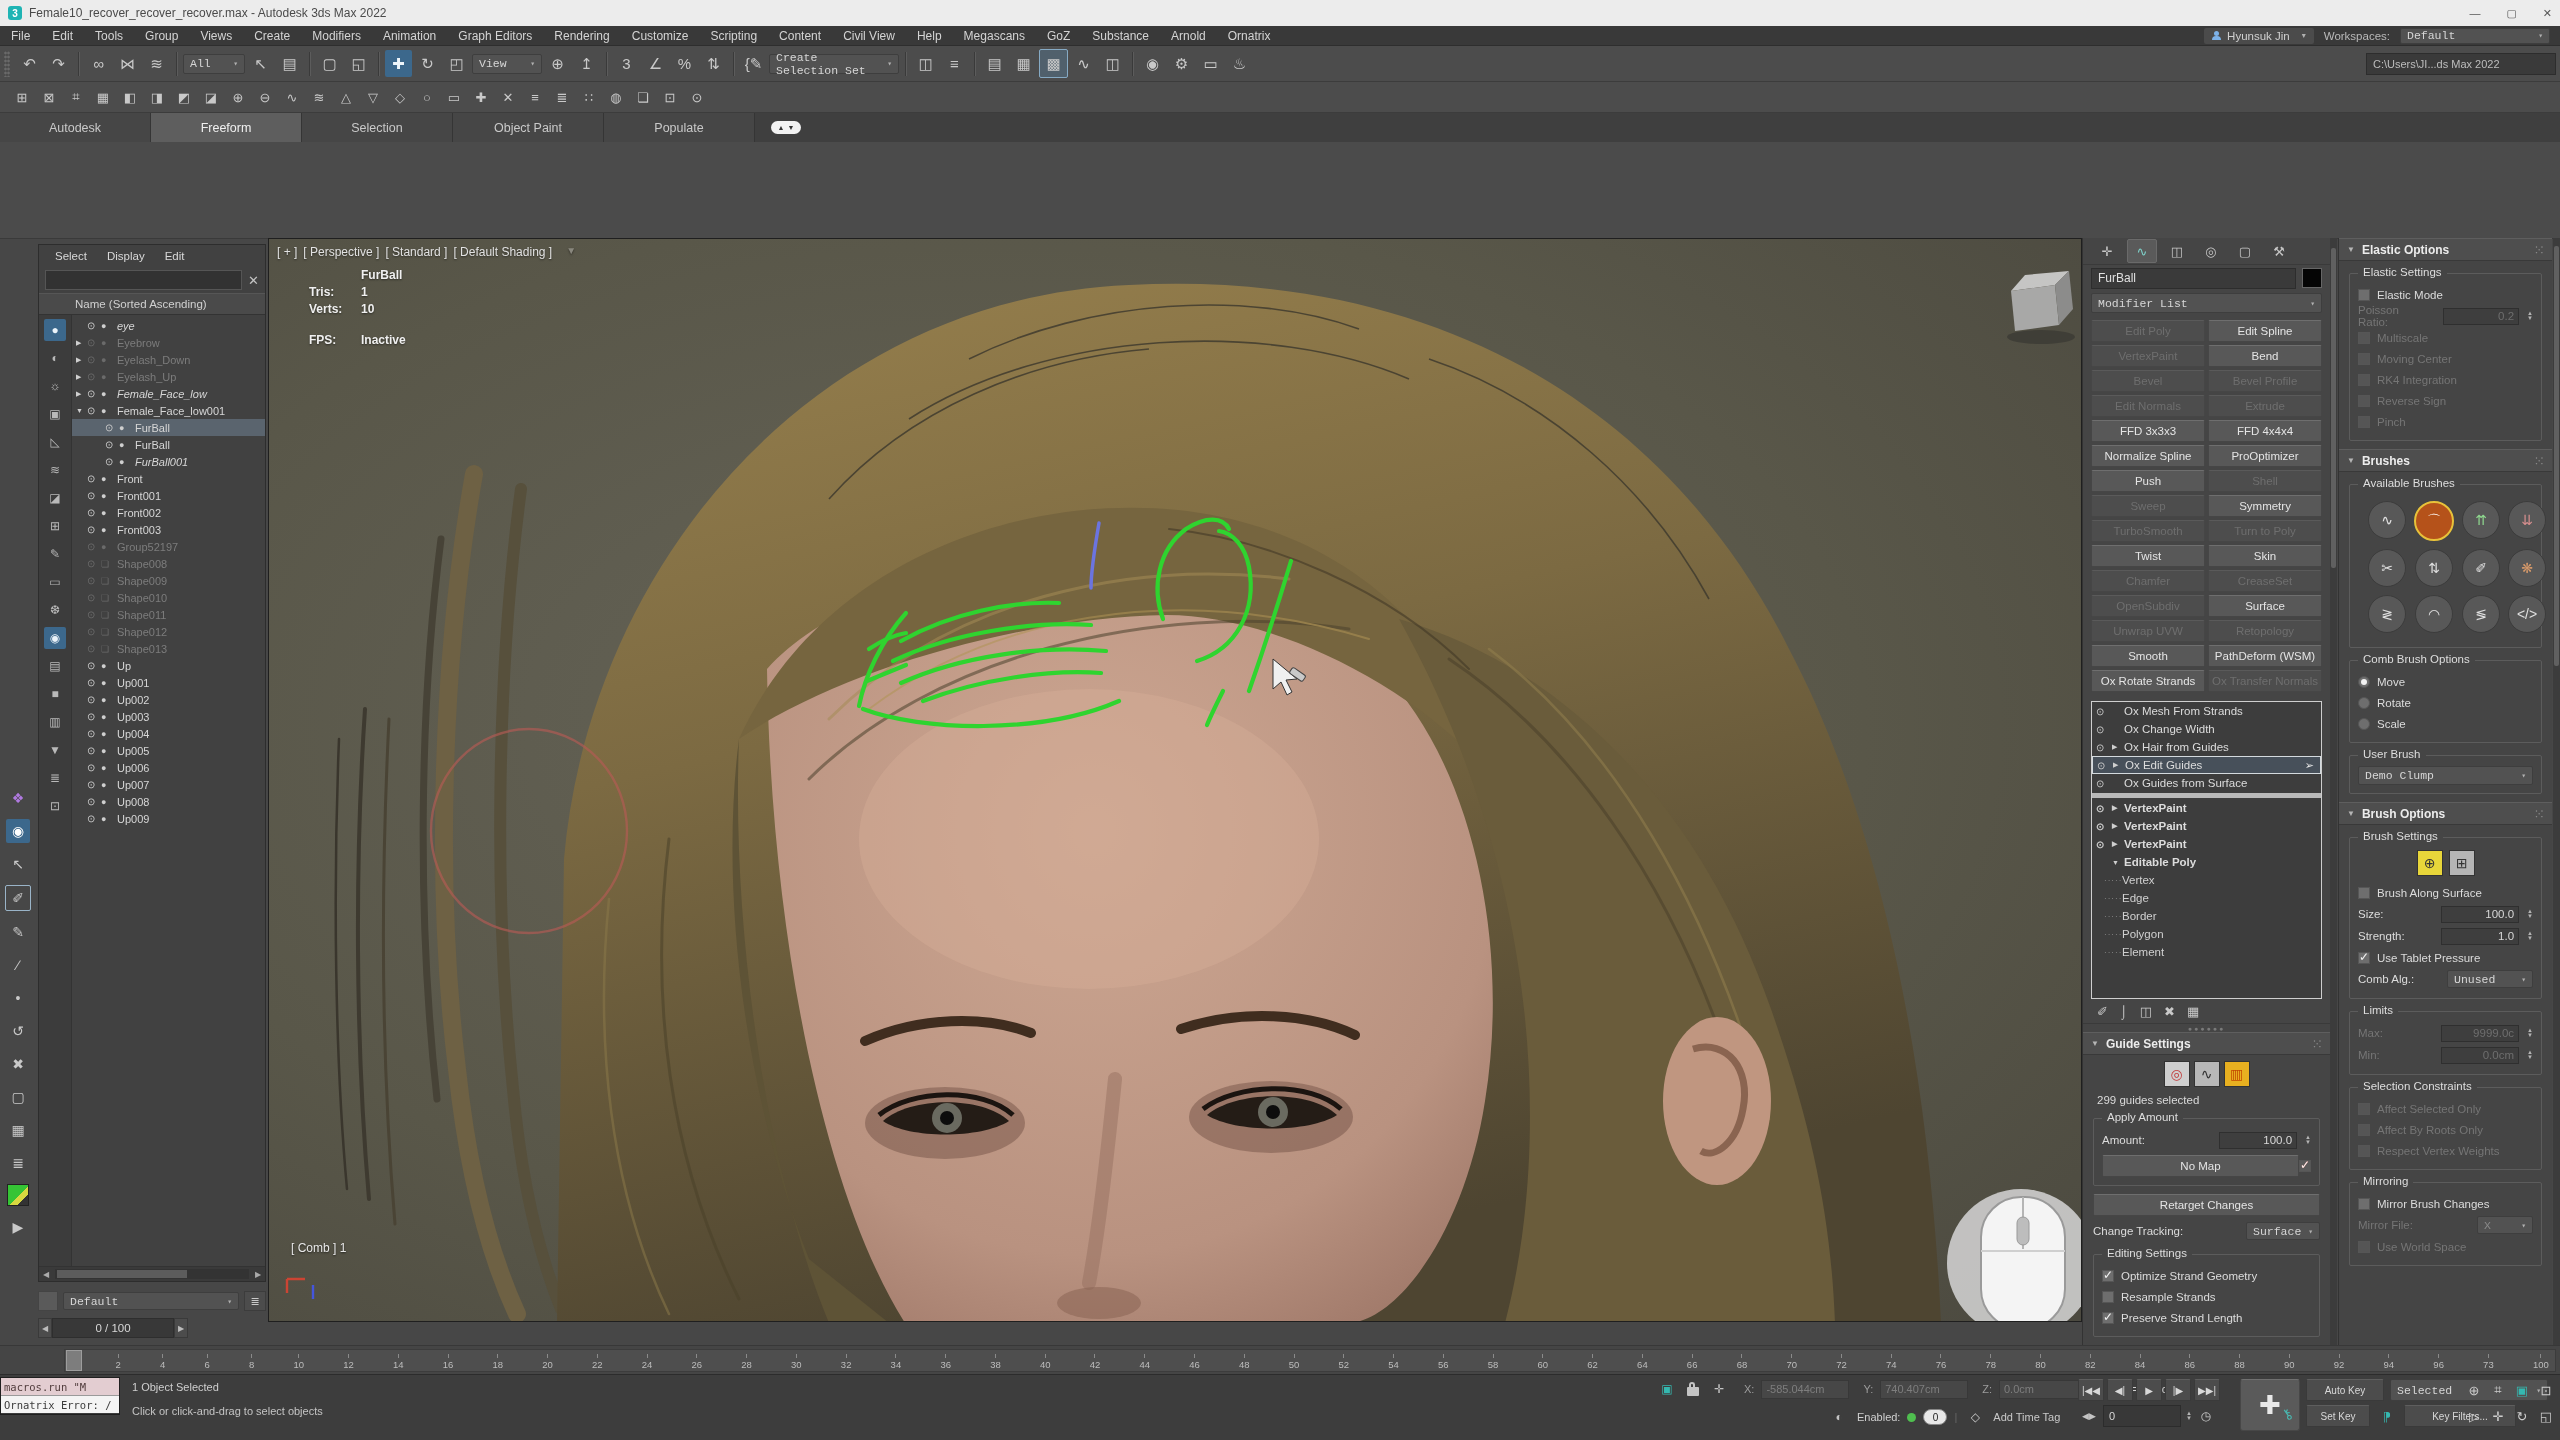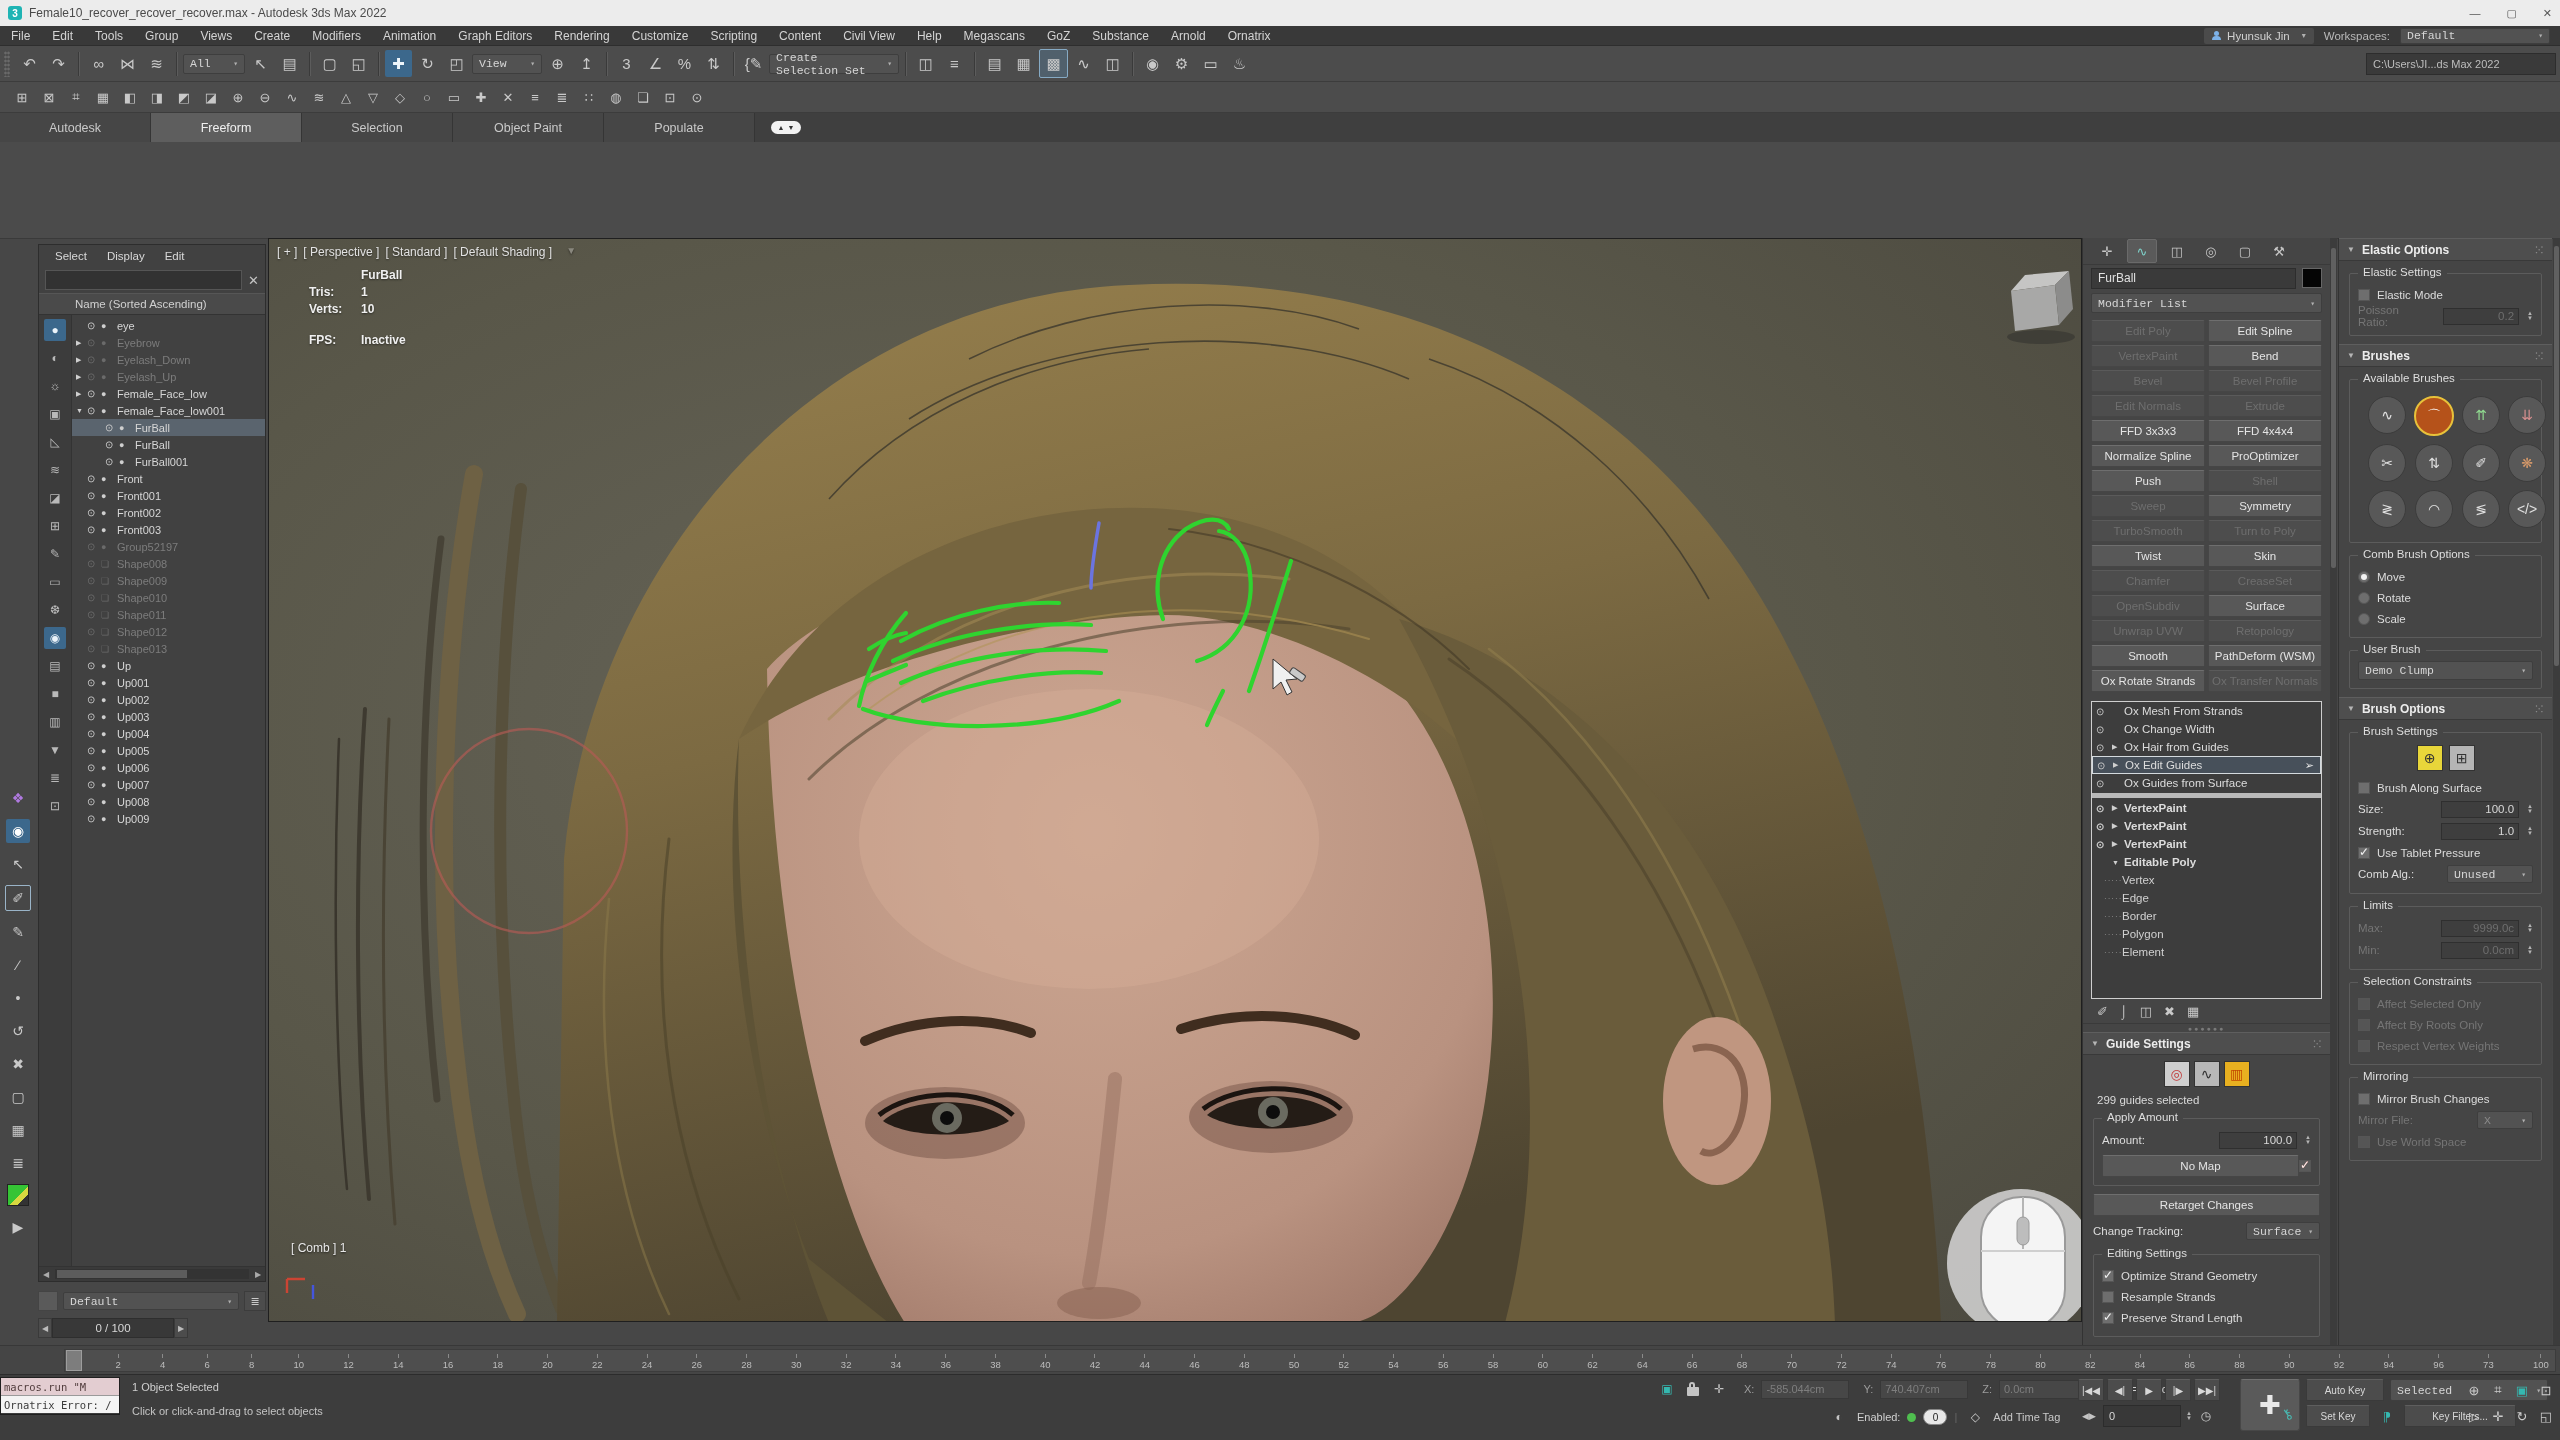--- a/index.html
+++ b/index.html
@@ -48,21 +48,21 @@
   #xclose{color:#c4c4c4;font-size:13px;}
   #xheader{height:20px;background:#4a4a4a;border-top:1px solid #565656;border-bottom:1px solid #333;font-size:11.5px;color:#d0d0d0;display:flex;align-items:center;padding-left:36px;flex:0 0 auto;}
   #xbody{flex:1;display:flex;overflow:hidden;}
   #xrail{width:32px;background:#3c3c3c;border-right:1px solid #333;display:flex;flex-direction:column;align-items:center;padding-top:4px;gap:6px;}
   .ric{width:22px;height:22px;display:flex;align-items:center;justify-content:center;color:#b9b9b9;font-size:12px;border-radius:2px;}
   .ric.on{background:#3c688c;color:#eaf3fa;}
   #xrows{flex:1;overflow:hidden;padding-top:2px;}
   .xrow{height:17px;display:flex;align-items:center;font-size:11px;color:#d6d6d6;padding-left:4px;}
   .xrow.dim{color:#7c7c7c;}
   .xrow.dim .xeye,.xrow.dim .xdot{color:#6a6a6a;}
-  .xrow.it .xlab{}
+  .xrow.it .xlab{font-style:italic;}
   .xrow.sel{background:#5a646e;}
   .xrow.ch{padding-left:22px;}
   .xarr{width:11px;font-size:7px;color:#cfcfcf;}
   .xeye{width:14px;font-size:10px;color:#c9c9c9;}
   .xdot{width:14px;font-size:9px;color:#cfcfcf;}
   .xlab{padding-left:2px;white-space:nowrap;}
   #xscroll{height:14px;display:flex;align-items:center;background:#3a3a3a;border-top:1px solid #333;flex:0 0 auto;}
   .sarr{width:14px;text-align:center;font-size:8px;color:#aaa;}
   #xtrack{flex:1;height:10px;background:#333;margin:0 2px;position:relative;}
   #xthumb{position:absolute;left:2px;top:1px;width:130px;height:8px;background:#5c5c5c;}
@@ -914,20 +914,42 @@
       <div class="cbrow">
           <span class="cb"></span>
           <span>Elastic Mode</span>
         </div>
       <div class="spinrow dis">
         <span>Poisson Ratio:</span>
         <span class="spacer"></span>
         <span class="spinval dis">0.2</span>
         <span class="spinarr">▲<br>▼</span>
       </div>
+      <div id="elasticchecks">
+          <div class="cbrow dis">
+            <div class="cb dis"></div>
+            <div>Multiscale</div>
+          </div>
+          <div class="cbrow dis">
+            <div class="cb dis"></div>
+            <div>Moving Center</div>
+          </div>
+          <div class="cbrow dis">
+            <div class="cb dis"></div>
+            <div>RK4 Integration</div>
+          </div>
+          <div class="cbrow dis">
+            <div class="cb dis"></div>
+            <div>Reverse Sign</div>
+          </div>
+          <div class="cbrow dis">
+            <div class="cb dis"></div>
+            <div>Pinch</div>
+          </div>
+        </div>
     </div>
     <div class="roll">
       <span class="arr">▼</span>
       <span>Brushes</span>
       <span class="grip">⁙</span>
     </div>
     <div class="grp">
       <span class="glab">Available Brushes</span>
       <div id="brushgrid">
           <div class="brush">∿</div>

